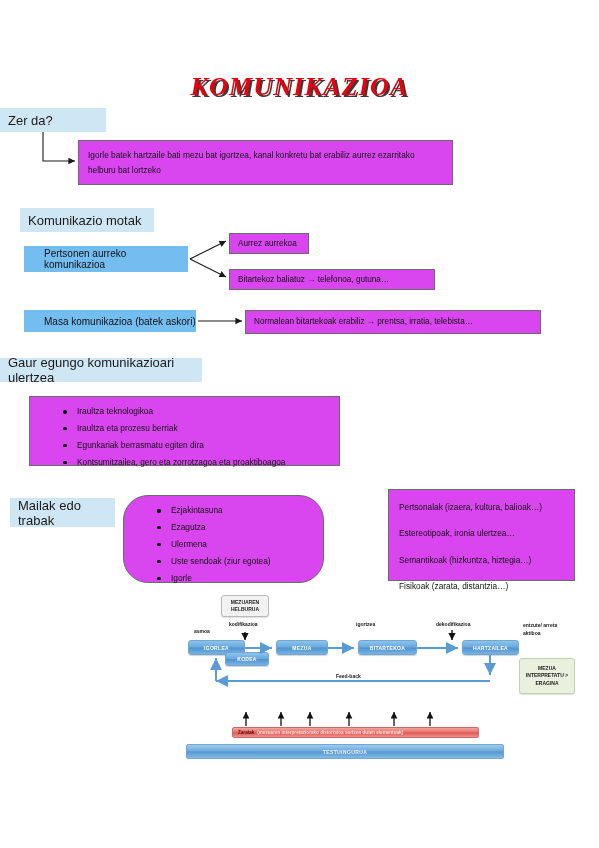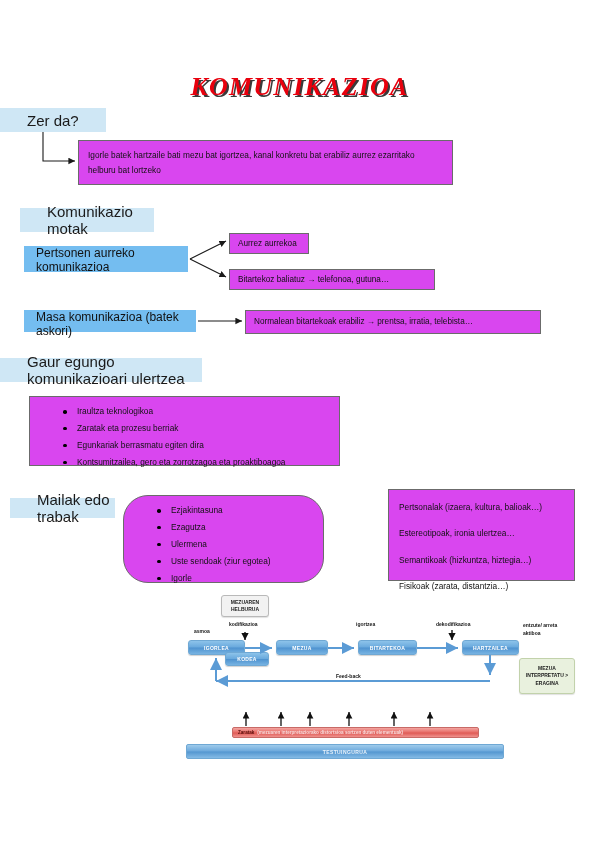--- a/index.html
+++ b/index.html
@@ -29,33 +29,34 @@
     font-size: 26px;
     letter-spacing: 1.2px;
     color: #e8000d;
     text-shadow: 2px 2px 0px #3a3a3a;
   }
 
   
   .chip-pale {
     background: #cfe7f5;
     color: #1a1a1a;
-    font-size: 15px;
-    display: flex;
-    align-items: center;
-    padding-left: 27px;
+    font-size: 13px;
+    display: flex;
+    align-items: center;
+    padding-left: 8px;
     box-sizing: border-box;
   }
   
   .chip-blue {
     background: #74bdf0;
     color: #111111;
-    font-size: 12px;
-    display: flex;
-    padding-left: 12px;
+    font-size: 10px;
+    display: flex;
+    align-items: center;
+    padding-left: 20px;
     box-sizing: border-box;
   }
 
   
   .tbox {
     border: 1px solid #6b6b6b;
     background: #d946ef;
     box-sizing: border-box;
     font-size: 8.3px;
     color: #111111;
@@ -201,27 +202,27 @@
     <span>Normalean bitartekoak erabiliz → prentsa, irratia, telebista…</span>
   </div>
 
   <div class="abs chip-pale" style="left:0px; top:358px; width:202px; height:24px;">
     <span>Gaur egungo komunikazioari ulertzea</span>
   </div>
 
   <div class="abs tbox" style="left:29px; top:396px; width:311px; height:70px; padding-top:10px;">
     <ul>
       <li>Iraultza teknologikoa</li>
-      <li>Zaratak eta prozesu berriak</li>
+      <li>Iraultza eta prozesu berriak</li>
       <li>Egunkariak berrasmatu egiten dira</li>
       <li>Kontsumitzailea, gero eta zorrotzagoa eta proaktiboagoa</li>
     </ul>
   </div>
 
-  <div class="abs chip-pale" style="left:10px; top:498px; width:105px; height:20px;">
+  <div class="abs chip-pale" style="left:10px; top:498px; width:105px; height:29px;">
     <span>Mailak edo trabak</span>
   </div>
 
   <div class="abs tbox" style="left:123px; top:495px; width:201px; height:88px; padding-top:10px;border-radius:25px;">
     <ul>
       <li>Ezjakintasuna</li>
       <li>Ezagutza</li>
       <li>Ulermena</li>
       <li>Uste sendoak (ziur egotea)</li>
       <li>Igorle</li>

